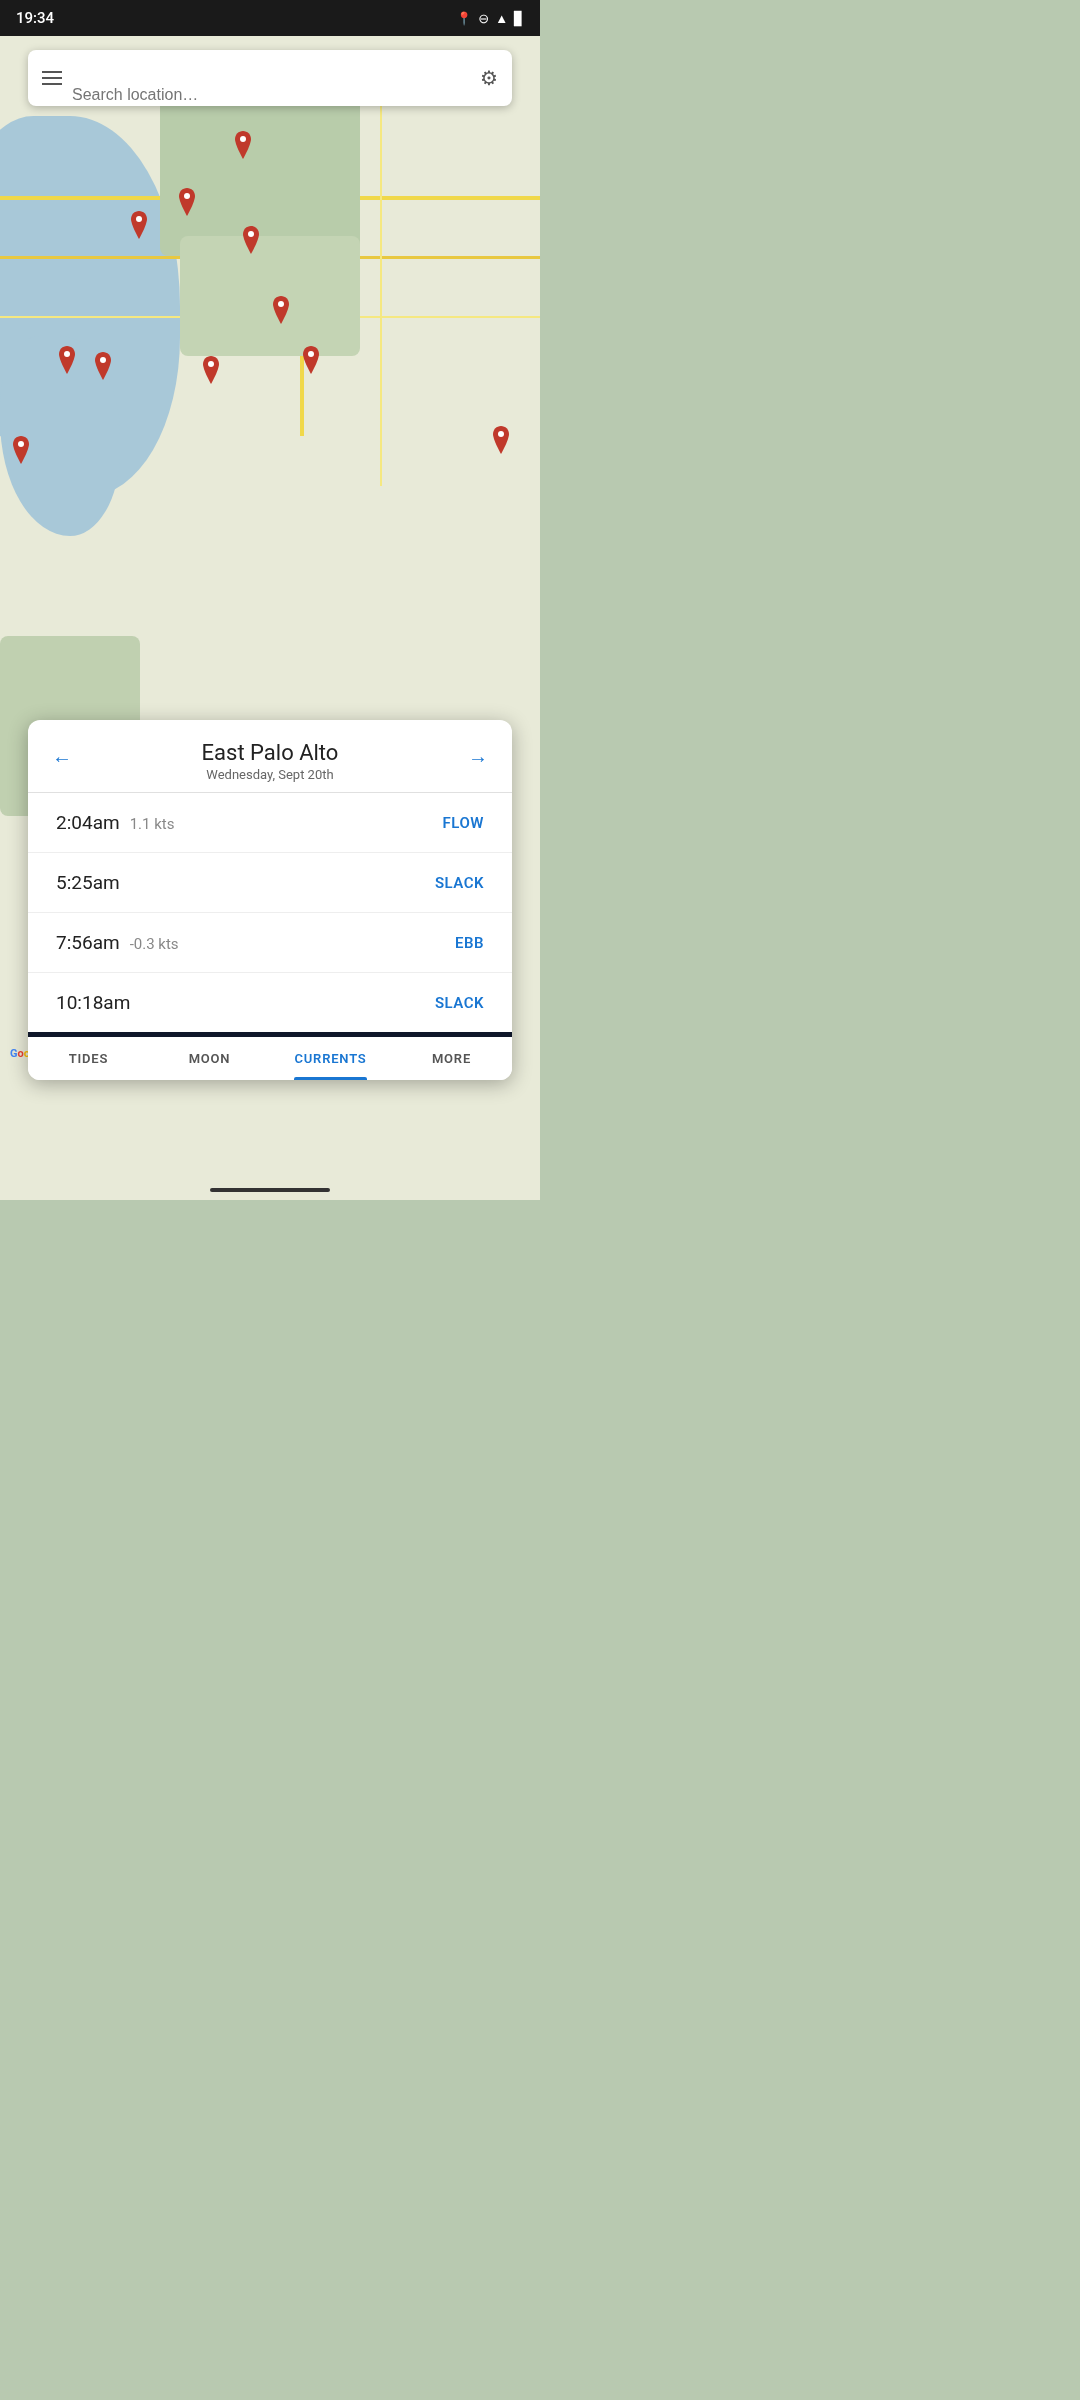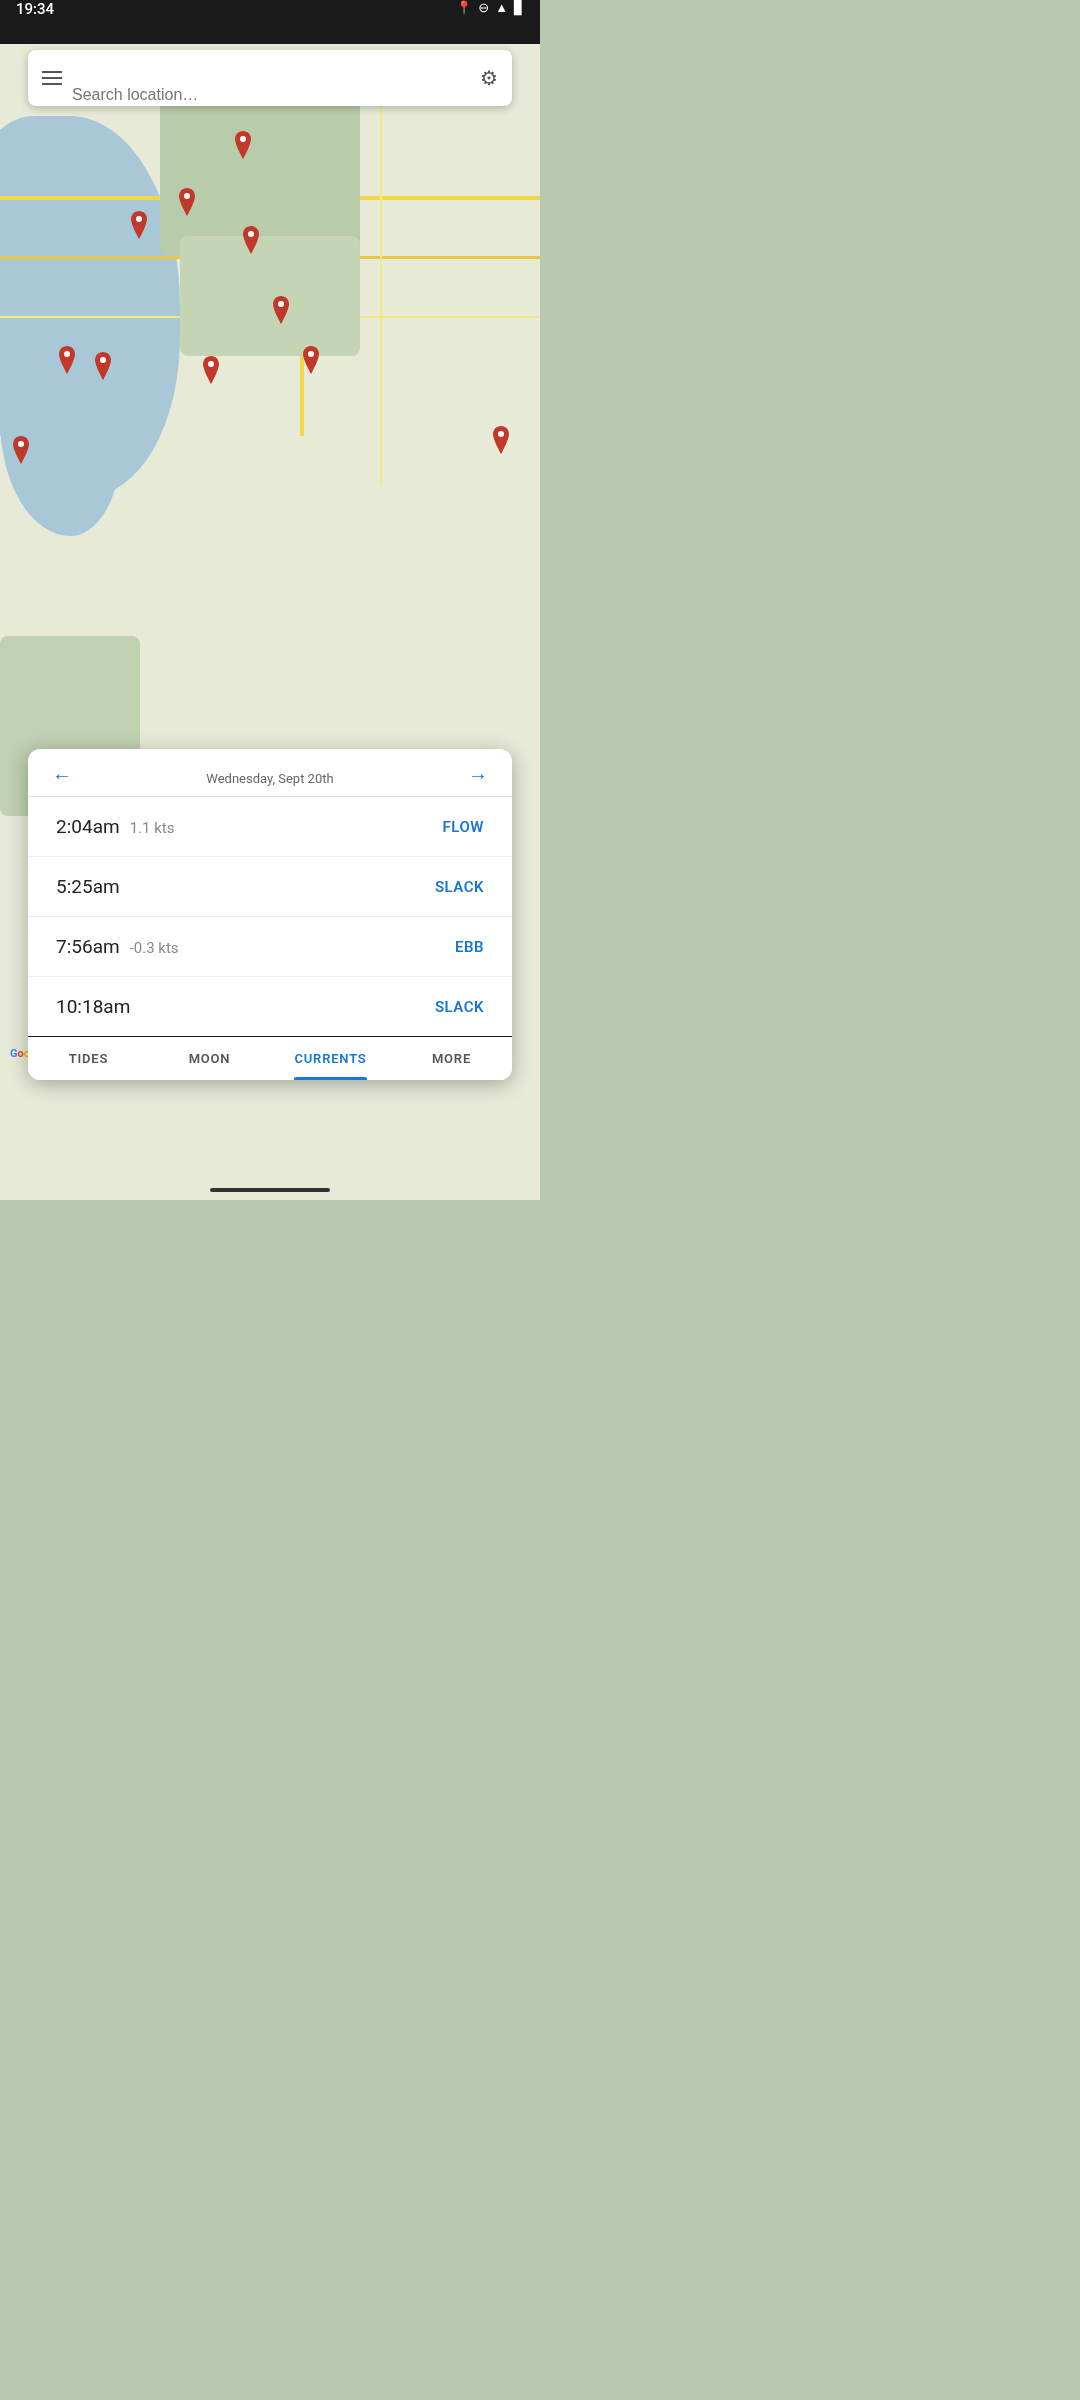--- a/index.html
+++ b/index.html
@@ -13,24 +13,24 @@
       position: relative;
       overflow: hidden;
     }
 
     
     .status-bar {
       position: absolute;
       top: 0;
       left: 0;
       width: 100%;
-      height: 44px;
+      height: 36px;
       background: #1a1a1a;
       display: flex;
-      align-items: flex-start;
+      align-items: center;
       justify-content: space-between;
       padding: 0 16px;
       z-index: 100;
     }
     .status-time {
       color: white;
       font-size: 15px;
       font-weight: 500;
     }
     .status-icons {
@@ -214,21 +214,21 @@
       font-weight: 600;
       letter-spacing: 0.5px;
     }
     .item-type.flow { color: #1976d2; }
     .item-type.slack { color: #1976d2; }
     .item-type.ebb { color: #1976d2; }
 
     
     .tab-bar {
       display: flex;
-      border-top: 1px solid #0f172a;
+      border-top: 5px solid #0f172a;
       background: white;
     }
     .tab-item {
       flex: 1;
       display: flex;
       align-items: center;
       justify-content: center;
       padding: 14px 0;
       font-size: 13px;
       font-weight: 600;
@@ -379,20 +379,21 @@
       <span></span>
       <span></span>
   </div>
   <input class="search-input" type="text" readonly="" placeholder="Search location…" style="">
   <div class="settings-icon">⚙</div>
 </div>
 
 <div class="bottom-sheet">
   <div class="sheet-header">
     <div class="nav-prev">←</div>
+    <div class="sheet-title">East Palo Alto</div>
     <div class="sheet-date">Wednesday, Sept 20th</div>
     <div class="nav-next">→</div>
   </div>
 
   <div id="currents-list">
       <div class="current-item">
     <div class="item-left">
       <span class="item-time">2:04am</span>
       <span class="item-speed">1.1 kts</span>
     </div>

